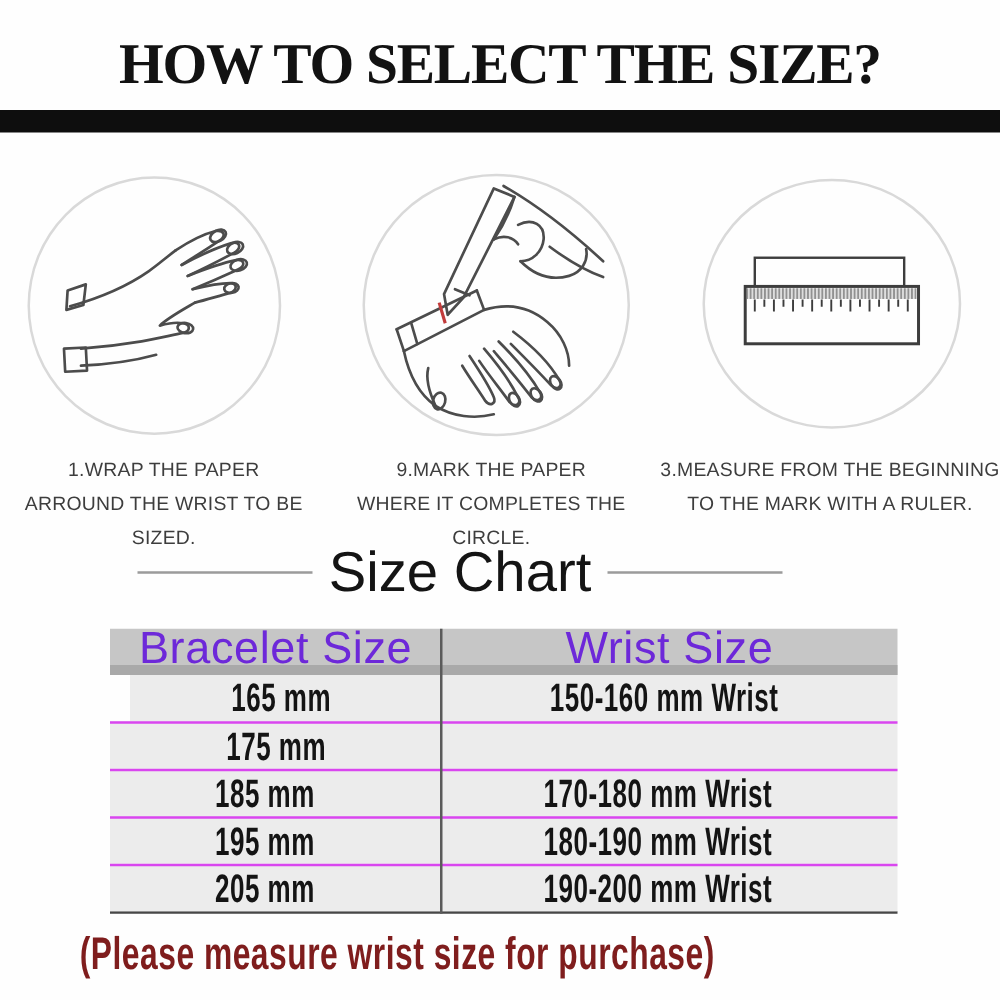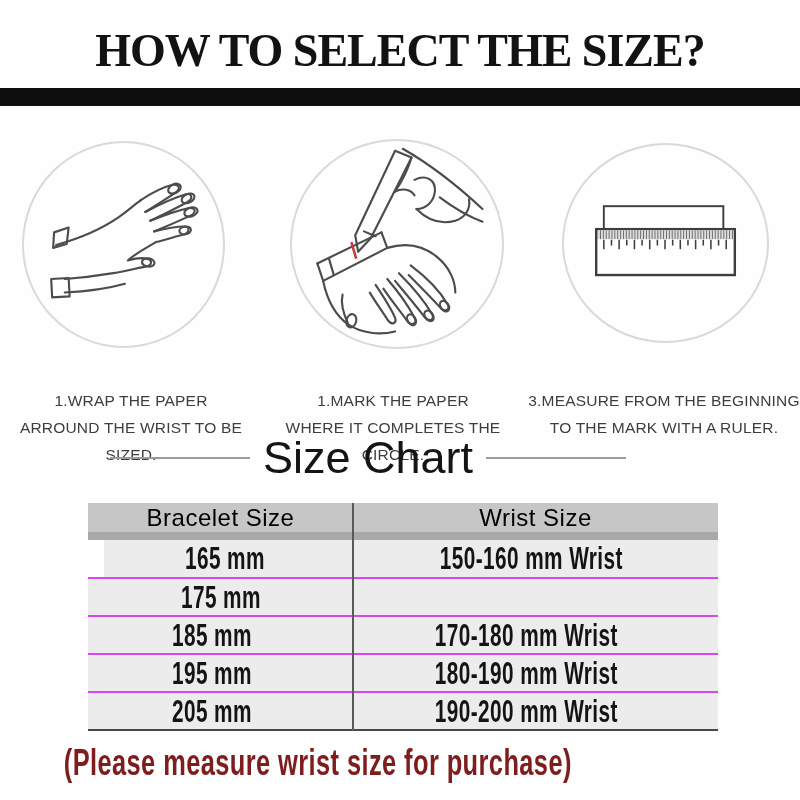--- a/index.html
+++ b/index.html
@@ -31,21 +31,20 @@
   .c2 { left:290px; top:139px; width:214px; height:210px; }
   .c3 { left:562px; top:143px; width:207px; height:200px; }
   .circle svg { position:absolute; inset:0; width:100%; height:100%; }
 
   
   .caption {
     position:absolute; top:363px;
     text-align:center;
     font-size:15.5px; line-height:27px; letter-spacing:0.2px;
     color:#3d3d3d;
-    margin-top:24px;
   }
   .cap1 { left:0px;   width:262px; }
   .cap2 { left:262px; width:262px; }
   .cap3 { left:528px; width:272px; }
 
   
   .chart-heading {
     position:absolute; top:432px; left:0; width:736px; height:52px;
     display:flex; align-items:center; justify-content:center; gap:13px;
   }
@@ -57,21 +56,21 @@
   
   .table {
     position:absolute; left:88px; top:503px; width:630px;
   }
   .thead {
     display:flex; height:37px; background:#c6c6c6;
     border-bottom:8px solid #a9a9a9;
   }
   .th {
     display:flex; align-items:center; justify-content:center;
-    font-size:24px; color:#000000; letter-spacing:0.5px;
+    font-size:36px; color:#6d28d9; letter-spacing:0.5px;
   }
   .th.left  { width:265px; }
   .th.right { width:365px; }
   .tr {
     display:flex; height:38px; background:#ececec;
     border-top:2px solid #d946ef;
   }
   .tr:first-of-type { border-top:none; height:37px;margin-left:16px; }
   .tbody { border-bottom:2px solid #474747; }
   .td {
@@ -181,21 +180,21 @@
       <rect x="31.5" y="89.5" width="142" height="9" fill="url(#hatch)"></rect>
       <path stroke="#3d3d3d" stroke-width="1.6" fill="none" d="M38 99 v10 M46 99 v6 M54 99 v10 M62 99 v6 M70 99 v10 M78 99 v6 M86 99 v10 M94 99 v6 M102 99 v10 M110 99 v6 M118 99 v10 M126 99 v6 M134 99 v10 M142 99 v6 M150 99 v10 M158 99 v6 M166 99 v10"></path>
     </svg>
   </div>
 
   <div class="caption cap1">
     <div>1.WRAP THE PAPER</div>
     <div>ARROUND THE WRIST TO BE SIZED.</div>
   </div>
   <div class="caption cap2">
-    <div>1.MARK THE PAPER</div>
+    <div>9.MARK THE PAPER</div>
     <div>WHERE IT COMPLETES THE CIRCLE.</div>
   </div>
   <div class="caption cap3">
     <div>3.MEASURE FROM THE BEGINNING</div>
     <div>TO THE MARK WITH A RULER.</div>
   </div>
 
   <div class="chart-heading">
     <span class="rule"></span>
     <span class="txt">Size Chart</span>

